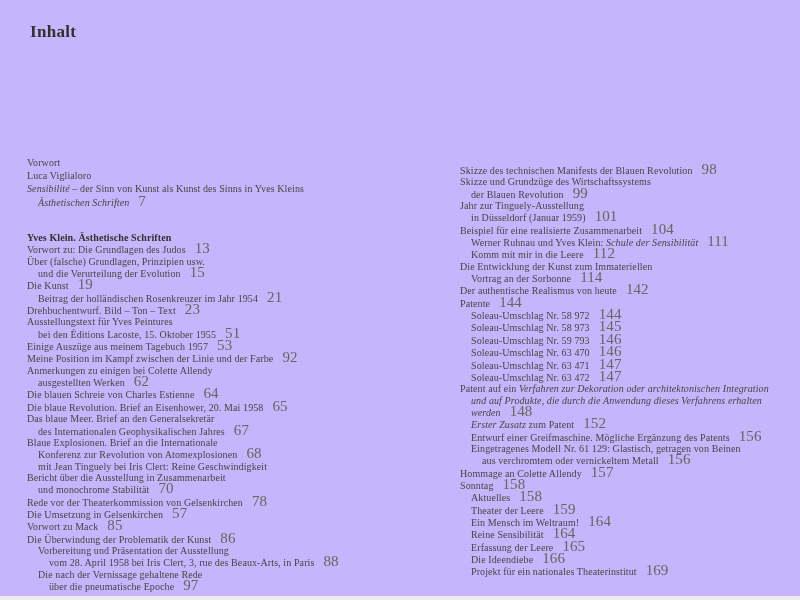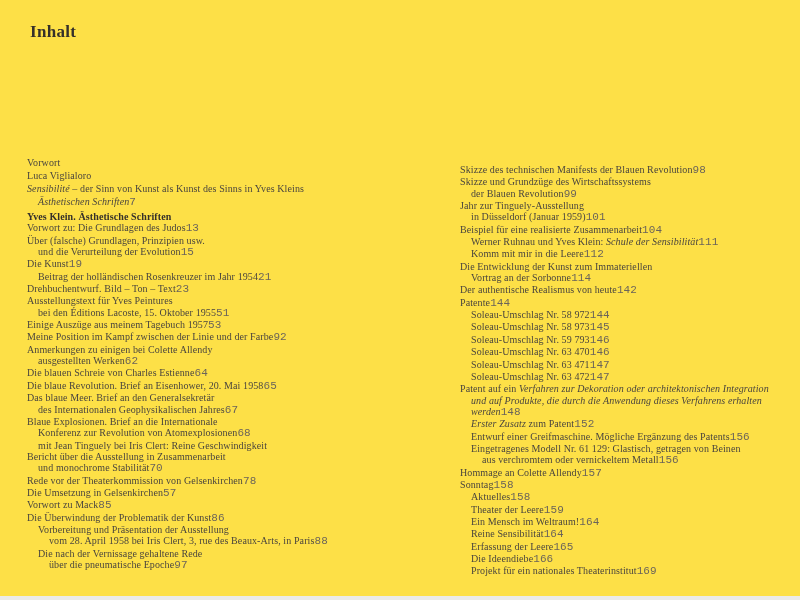--- a/index.html
+++ b/index.html
@@ -3,37 +3,37 @@
 <meta charset="utf-8">
 <style>
   html, body { margin:0; padding:0; }
   body {
     width:800px; height:600px;
     background:#ffffff;
     font-family:"Liberation Serif", serif;
     color:#4a453e;
     overflow:hidden;
   }
-  .sheet { position:relative; width:800px; height:600px; background:#fde047; }
+  .sheet { position:relative; width:800px; height:600px; background:#c4b5fd; }
   .page-title {
     position:absolute; left:30px; top:23px;
     margin:0; font-size:17px; font-weight:bold; line-height:1;
     color:#35302a; letter-spacing:0.3px;
   }
   .toc-col {
     position:absolute; font-size:10px; letter-spacing:0.1px;
   }
   .toc-col-left  { left:27px;  top:156px; width:415px; }
   .toc-col-right { left:460px; top:164px; width:335px; }
   .toc-entry { line-height:11.35px; white-space:nowrap; }
   .toc-entry.intro { line-height:13px; }
-  .toc-entry.gap { margin-top:2px; }
+  .toc-entry.gap { margin-top:23px; }
   .toc-entry.bold { font-weight:bold; color:#35302a; }
   .it { font-style:italic; }
-  .pagenum { font-size:11px; color:#6b645a;font-family:Liberation Mono, monospace; }
+  .pagenum { margin-left:9px; font-size:15px; color:#6b645a; }
   .indent-1 { padding-left:11px; }
   .indent-2 { padding-left:22px; }
   .bottom-edge {
     position:absolute; left:0; bottom:0; width:800px; height:4px;
     background:#ebebe9;
   }
 </style>
 </head>
 <body>
 

